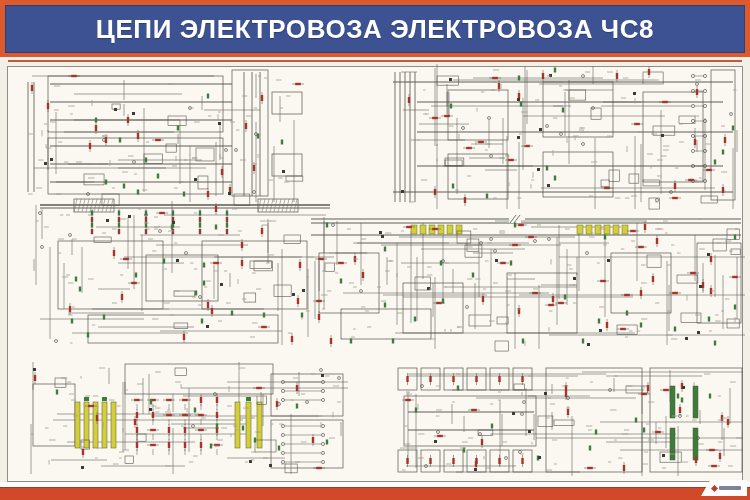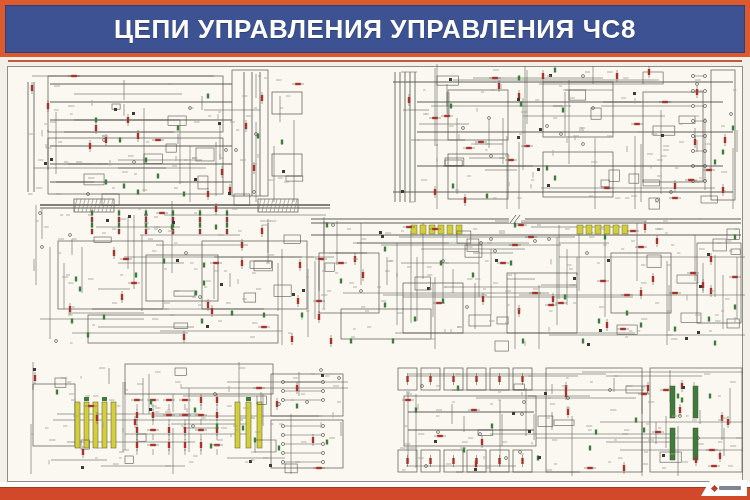--- a/index.html
+++ b/index.html
@@ -23,21 +23,21 @@
 </style>
 </head>
 <body>
 
 <div class="poster">
 
   <div class="sheet"></div>
 
   <div class="header-wrap">
     <div class="banner">
-      <span class="title">ЦЕПИ УПРАВЛЕНИЯ УПРАВЛЕНИЯ ЧС8</span>
+      <span class="title">ЦЕПИ ЭЛЕКТРОВОЗА ЭЛЕКТРОВОЗА ЧС8</span>
     </div>
   </div>
   <div class="header-rule"></div>
 
   <svg class="schematic" id="schem" viewBox="0 0 750 500" aria-hidden="true">
       <g>
         <rect x="7.5" y="66.5" width="735" height="415" fill="#faf8f1" stroke="#8f8d85" stroke-width="1"></rect>
       </g>
     <g id="cl-0">
         <line x1="32" y1="76" x2="214" y2="76" stroke="#57554e" stroke-width="0.55"></line>

